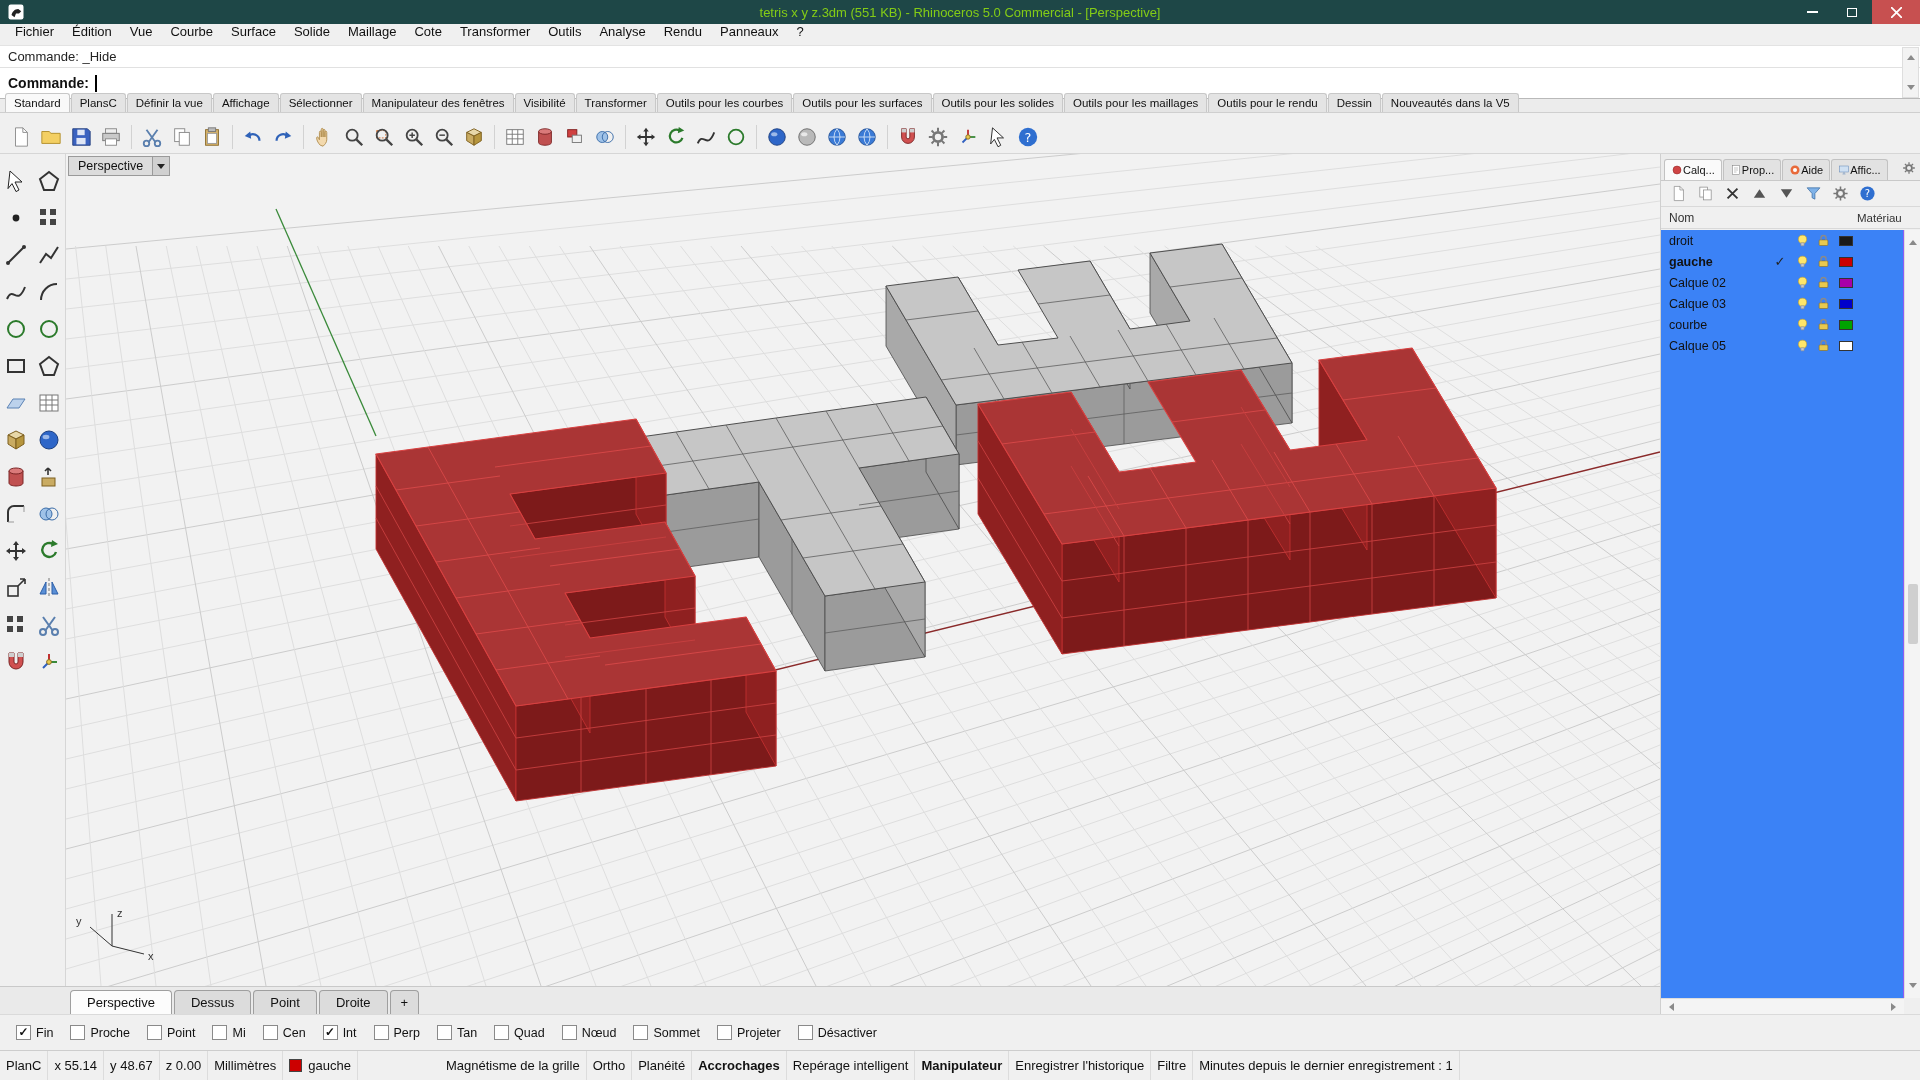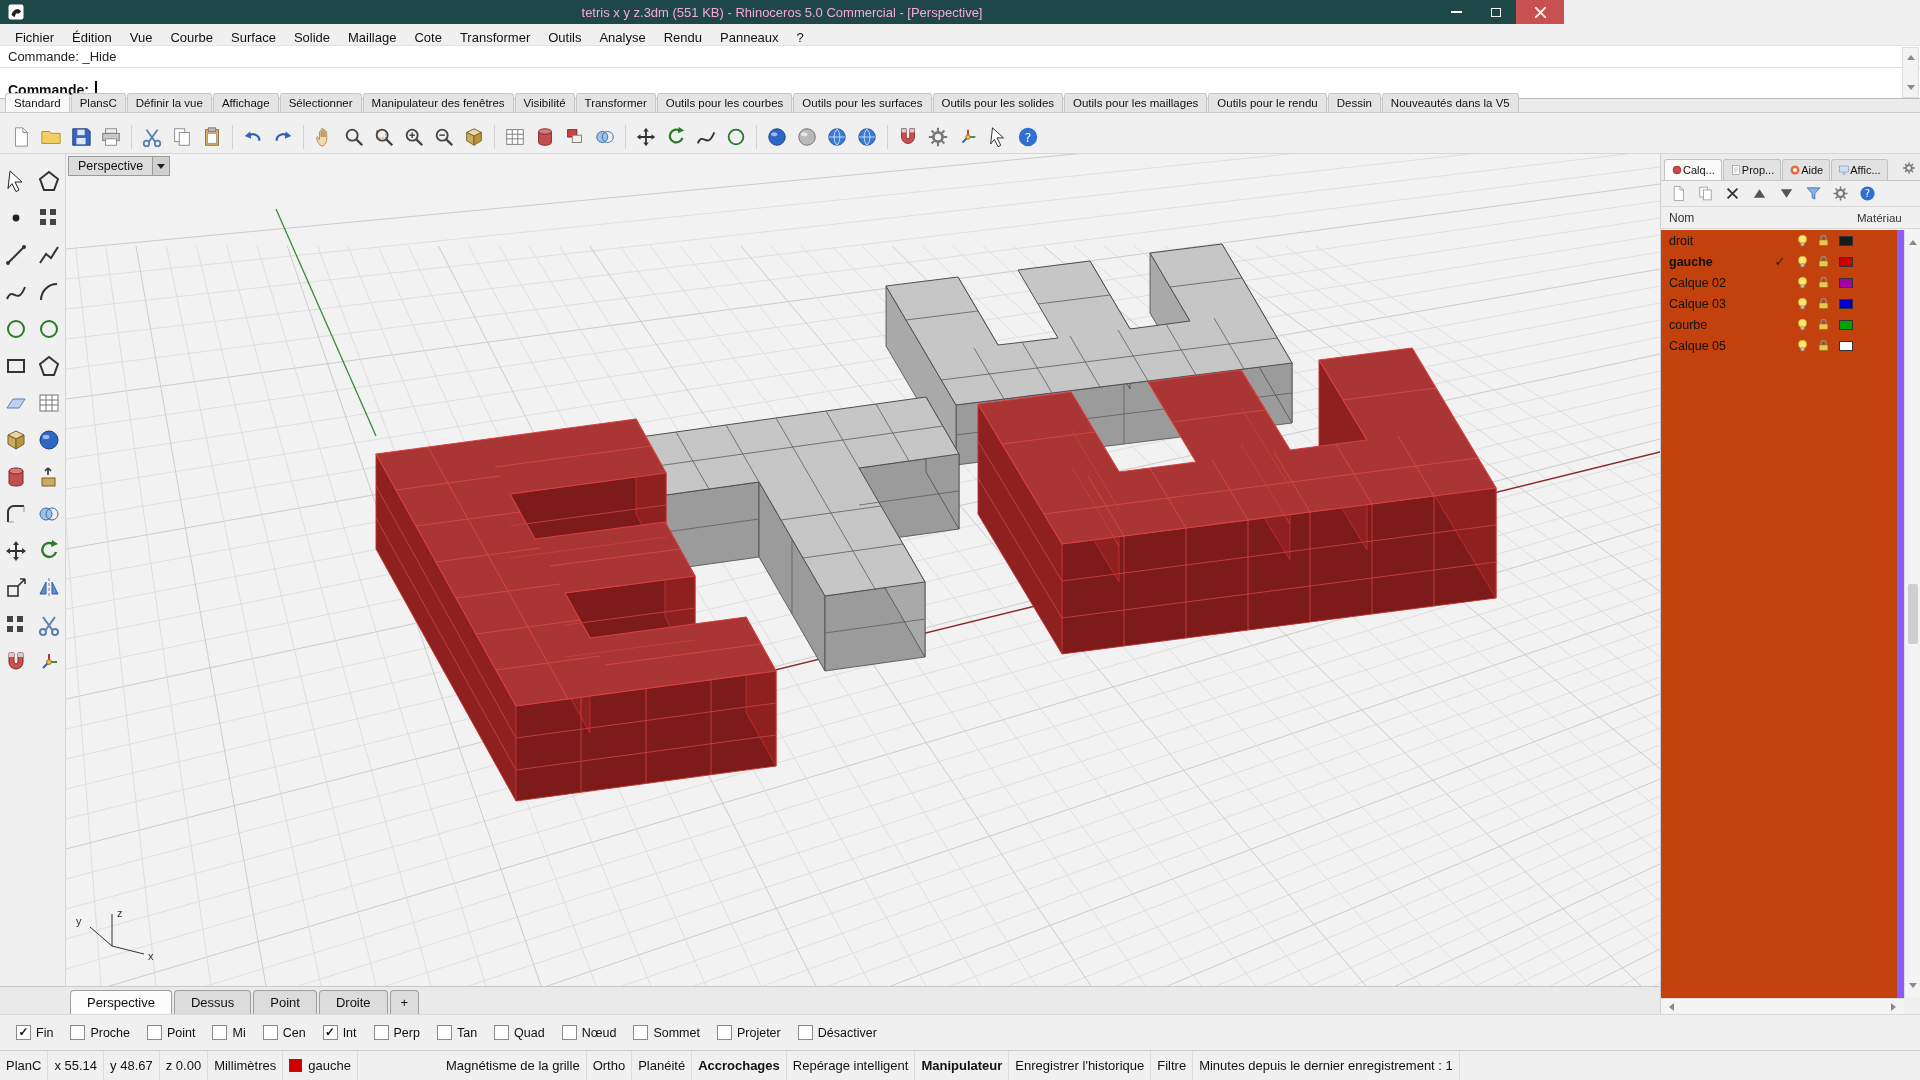--- a/index.html
+++ b/index.html
@@ -1,32 +1,32 @@
 <!DOCTYPE html>
 <html><head>
 <meta charset="utf-8">
 <style>
 *{box-sizing:border-box}
 html,body{margin:0;padding:0}
 body{width:1920px;height:1080px;position:relative;font-family:"Liberation Sans",sans-serif;background:#f0f0f0;overflow:hidden;color:#111;font-size:13px}
 
-#titlebar{position:absolute;left:0;top:0;width:1564px;height:24px;background:#1e4747;display:flex;align-items:center;color:#f9a8d4}
+#titlebar{position:absolute;left:0;top:0;width:1920px;height:24px;background:#1e4747;display:flex;align-items:center;color:#84cc16}
 #appicon{width:18px;height:18px;margin:0 7px;flex:0 0 auto}
 #wtitle{position:absolute;left:200px;right:200px;text-align:center;font-size:13px;white-space:nowrap;overflow:hidden}
 .wbtns{margin-left:auto;display:flex;height:24px;position:relative;z-index:2}
 .wb{width:40px;display:flex;align-items:center;justify-content:center;cursor:default}
 .wb-close{width:48px;background:#c75050}
 .glyph-min{width:11px;height:2px;background:#fff;display:block}
 .glyph-max{width:10px;height:9px;border:1.5px solid #fff;display:block}
 
-#menubar{position:absolute;left:0;top:24px;width:1920px;height:22px;background:#f0f0f0;display:flex;align-items:flex-end;padding-left:6px;border-bottom:1px solid #e3e3e3}
+#menubar{position:absolute;left:0;top:24px;width:1920px;height:22px;background:#f0f0f0;display:flex;align-items:flex-start;padding-left:6px;border-bottom:1px solid #e3e3e3}
 .mi{padding:0 9px;white-space:nowrap}
 
 #cmdhist{position:absolute;left:0;top:46px;width:1920px;height:22px;background:#fff;border-bottom:1px solid #e1e1e1;display:flex;align-items:center;padding-left:8px;color:#222}
-#cmdline{position:absolute;left:0;top:68px;width:1920px;height:31px;background:#fff;border-bottom:1px solid #b9b9b9;display:flex;align-items:flex-end;padding-left:8px}
+#cmdline{position:absolute;left:0;top:68px;width:1920px;height:31px;background:#fff;border-bottom:1px solid #b9b9b9;display:flex;align-items:center;padding-left:8px}
 #cmdline .plabel{font-weight:bold;font-size:14px;margin-right:6px}
 .caret{width:2px;height:17px;background:#000;animation:bl 1.1s steps(1) infinite}
 @keyframes bl{50%{opacity:0}}
 #cmdscroll{position:absolute;right:1px;top:47px;width:17px;height:51px;background:#f3f3f3;border:1px solid #dedede;display:flex;flex-direction:column;justify-content:space-between;align-items:center}
 .tri-up{width:0;height:0;border:4px solid transparent;border-bottom:5px solid #8a8a8a;margin-top:3px}
 .tri-down{width:0;height:0;border:4px solid transparent;border-top:5px solid #8a8a8a;margin-bottom:3px}
 .tri-left{width:0;height:0;border:4px solid transparent;border-right:5px solid #8a8a8a}
 .tri-right{width:0;height:0;border:4px solid transparent;border-left:5px solid #8a8a8a}
 
 #ttabs{position:absolute;left:0;top:99px;width:1920px;height:14px;background:#ececec;display:flex;align-items:flex-end;padding-left:5px;border-bottom:1px solid #cfcfcf}
@@ -64,21 +64,21 @@
 .ptab.active{background:#fafafa}
 .ptab svg{width:12px;height:12px}
 .pmenu{position:absolute;right:4px;bottom:5px;width:14px;height:14px}
 .pmenu svg{width:14px;height:14px}
 .ptoolbar{height:26px;display:flex;align-items:center;gap:3px;padding:0 5px;border-bottom:1px solid #d9d9d9}
 .pti{width:24px;height:22px;display:flex;align-items:center;justify-content:center}
 .pti svg{width:17px;height:17px}
 .phead{height:22px;display:flex;align-items:center;font-size:12px;border-bottom:1px solid #d9d9d9;position:relative;color:#333}
 .phead .hname{padding-left:8px}
 .phead .hmat{position:absolute;left:196px;font-size:11.5px}
-#layerlist{position:absolute;left:0;top:76px;right:16px;bottom:16px;background:#c2410c;border-right:7px solid #8b5cf6}
+#layerlist{position:absolute;left:0;top:76px;right:16px;bottom:16px;background:#3b82f6;border-right:1px solid #8b5cf6}
 .lrow{height:21px;display:flex;align-items:center;font-size:12.5px;position:relative}
 .lrow .lname{padding-left:8px;white-space:nowrap}
 .lrow.current .lname{font-weight:bold}
 .lrow .lmark{position:absolute;left:110px;width:18px;text-align:center;font-size:13px;color:#222}
 .lrow .lbulb{position:absolute;left:134px;width:15px;height:15px}
 .lrow .llock{position:absolute;left:155px;width:15px;height:15px}
 .lrow .lbulb svg,.lrow .llock svg{width:15px;height:15px}
 .lrow .lswatch{position:absolute;left:178px;width:14px;height:10px;border:1px solid #333}
 #pvscroll{position:absolute;right:0;top:76px;width:16px;bottom:16px;background:#f4f4f4;border-left:1px solid #ddd;display:flex;flex-direction:column;justify-content:space-between;align-items:center;padding:3px 0}
 #pvthumb{width:10px;height:60px;background:#cfcfcf;border-radius:2px}

